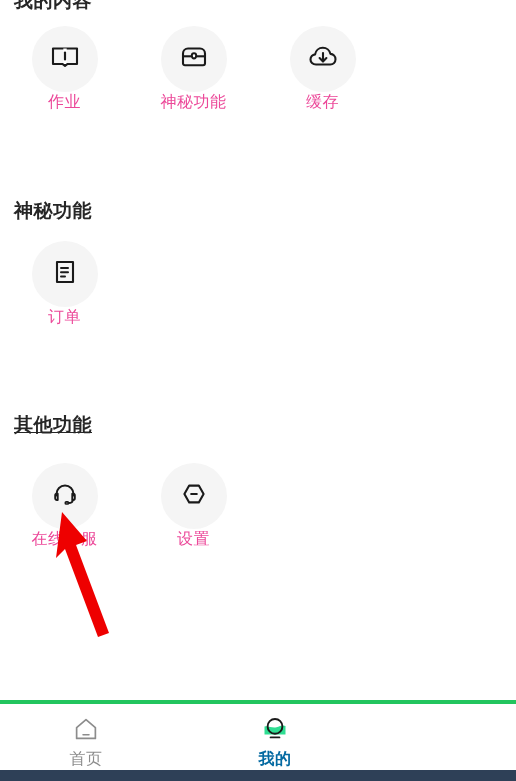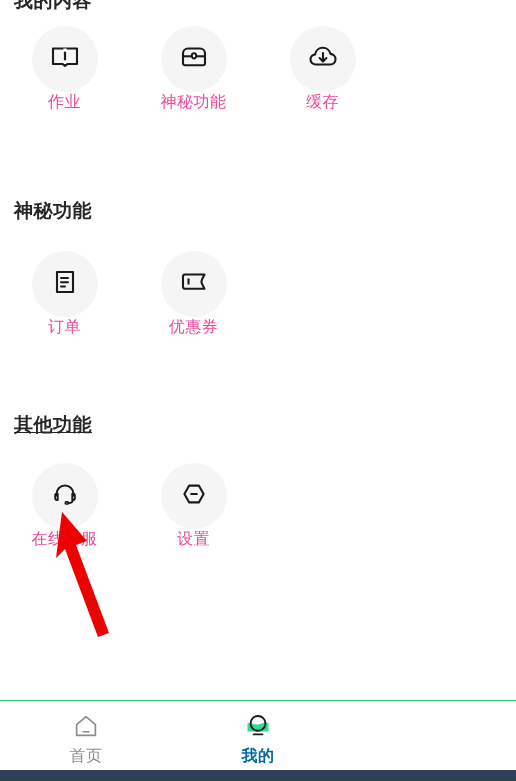--- a/index.html
+++ b/index.html
@@ -74,24 +74,25 @@
   }
 
   
   .tabbar {
     position: absolute;
     left: 0;
     bottom: 11px;
     width: 516px;
     height: 70px;
     background: #ffffff;
-    border-top: 1px solid #22c55e;
+    border-top: 4px solid #22c55e;
     display: flex;
     flex-direction: row;
     align-items: flex-start;
+    gap: 17px;
   }
   .tab {
     width: 172px;
     height: 70px;
     display: flex;
     flex-direction: column;
     align-items: center;
     justify-content: flex-start;
     padding-top: 9px;
     cursor: pointer;
@@ -184,47 +185,36 @@
           </div>
           <div class="tile-label">缓存</div>
         </div>
 
       </div>
     </div>
 
     <div class="section" style="top:198px; height:185px;">
       <div class="section-title" style="top:0px;">神秘功能</div>
 
-      <div class="grid" style="top:53px;">
+      <div class="grid" style="top:43px;justify-content:space-between;">
 
         <div class="tile">
           <div class="tile-circle">
             <span>
               <svg width="36" height="36" viewBox="0 0 36 36" fill="none">
                 <path d="M10 8 H26 V28 H10 Z" stroke="#1a1a1a" stroke-width="2.1" stroke-linejoin="round"></path>
                 <path d="M14 14 H21" stroke="#1a1a1a" stroke-width="2" stroke-linecap="round"></path>
                 <path d="M14 18.3 H21" stroke="#1a1a1a" stroke-width="2" stroke-linecap="round"></path>
                 <path d="M14 22.6 H18" stroke="#1a1a1a" stroke-width="2" stroke-linecap="round"></path>
               </svg>
             </span>
           </div>
           <div class="tile-label">订单</div>
         </div>
 
-        <div class="tile">
-          <div class="tile-circle">
-            <span>
-              <svg width="36" height="36" viewBox="0 0 36 36" fill="none">
-                <path d="M7 12.5 C7 11.4 7.9 10.5 9 10.5 H28.5 L26 15.4 C25.3 16.8 25.3 18.5 26 19.9 L28.5 24.8 H9 C7.9 24.8 7 23.9 7 22.8 Z" stroke="#1a1a1a" stroke-width="2.1" stroke-linejoin="round"></path>
-                <path d="M12.5 15.2 V19.8" stroke="#1a1a1a" stroke-width="2.1" stroke-linecap="round"></path>
-              </svg>
-            </span>
-          </div>
-          <div class="tile-label">优惠券</div>
-        </div>
 
       </div>
     </div>
 
     <div class="section" style="top:412px; height:185px;">
       <div class="section-title" style="top:0px;text-decoration:underline;">其他功能</div>
 
       <div class="grid" style="top:51px;">
 
         <div class="tile">

